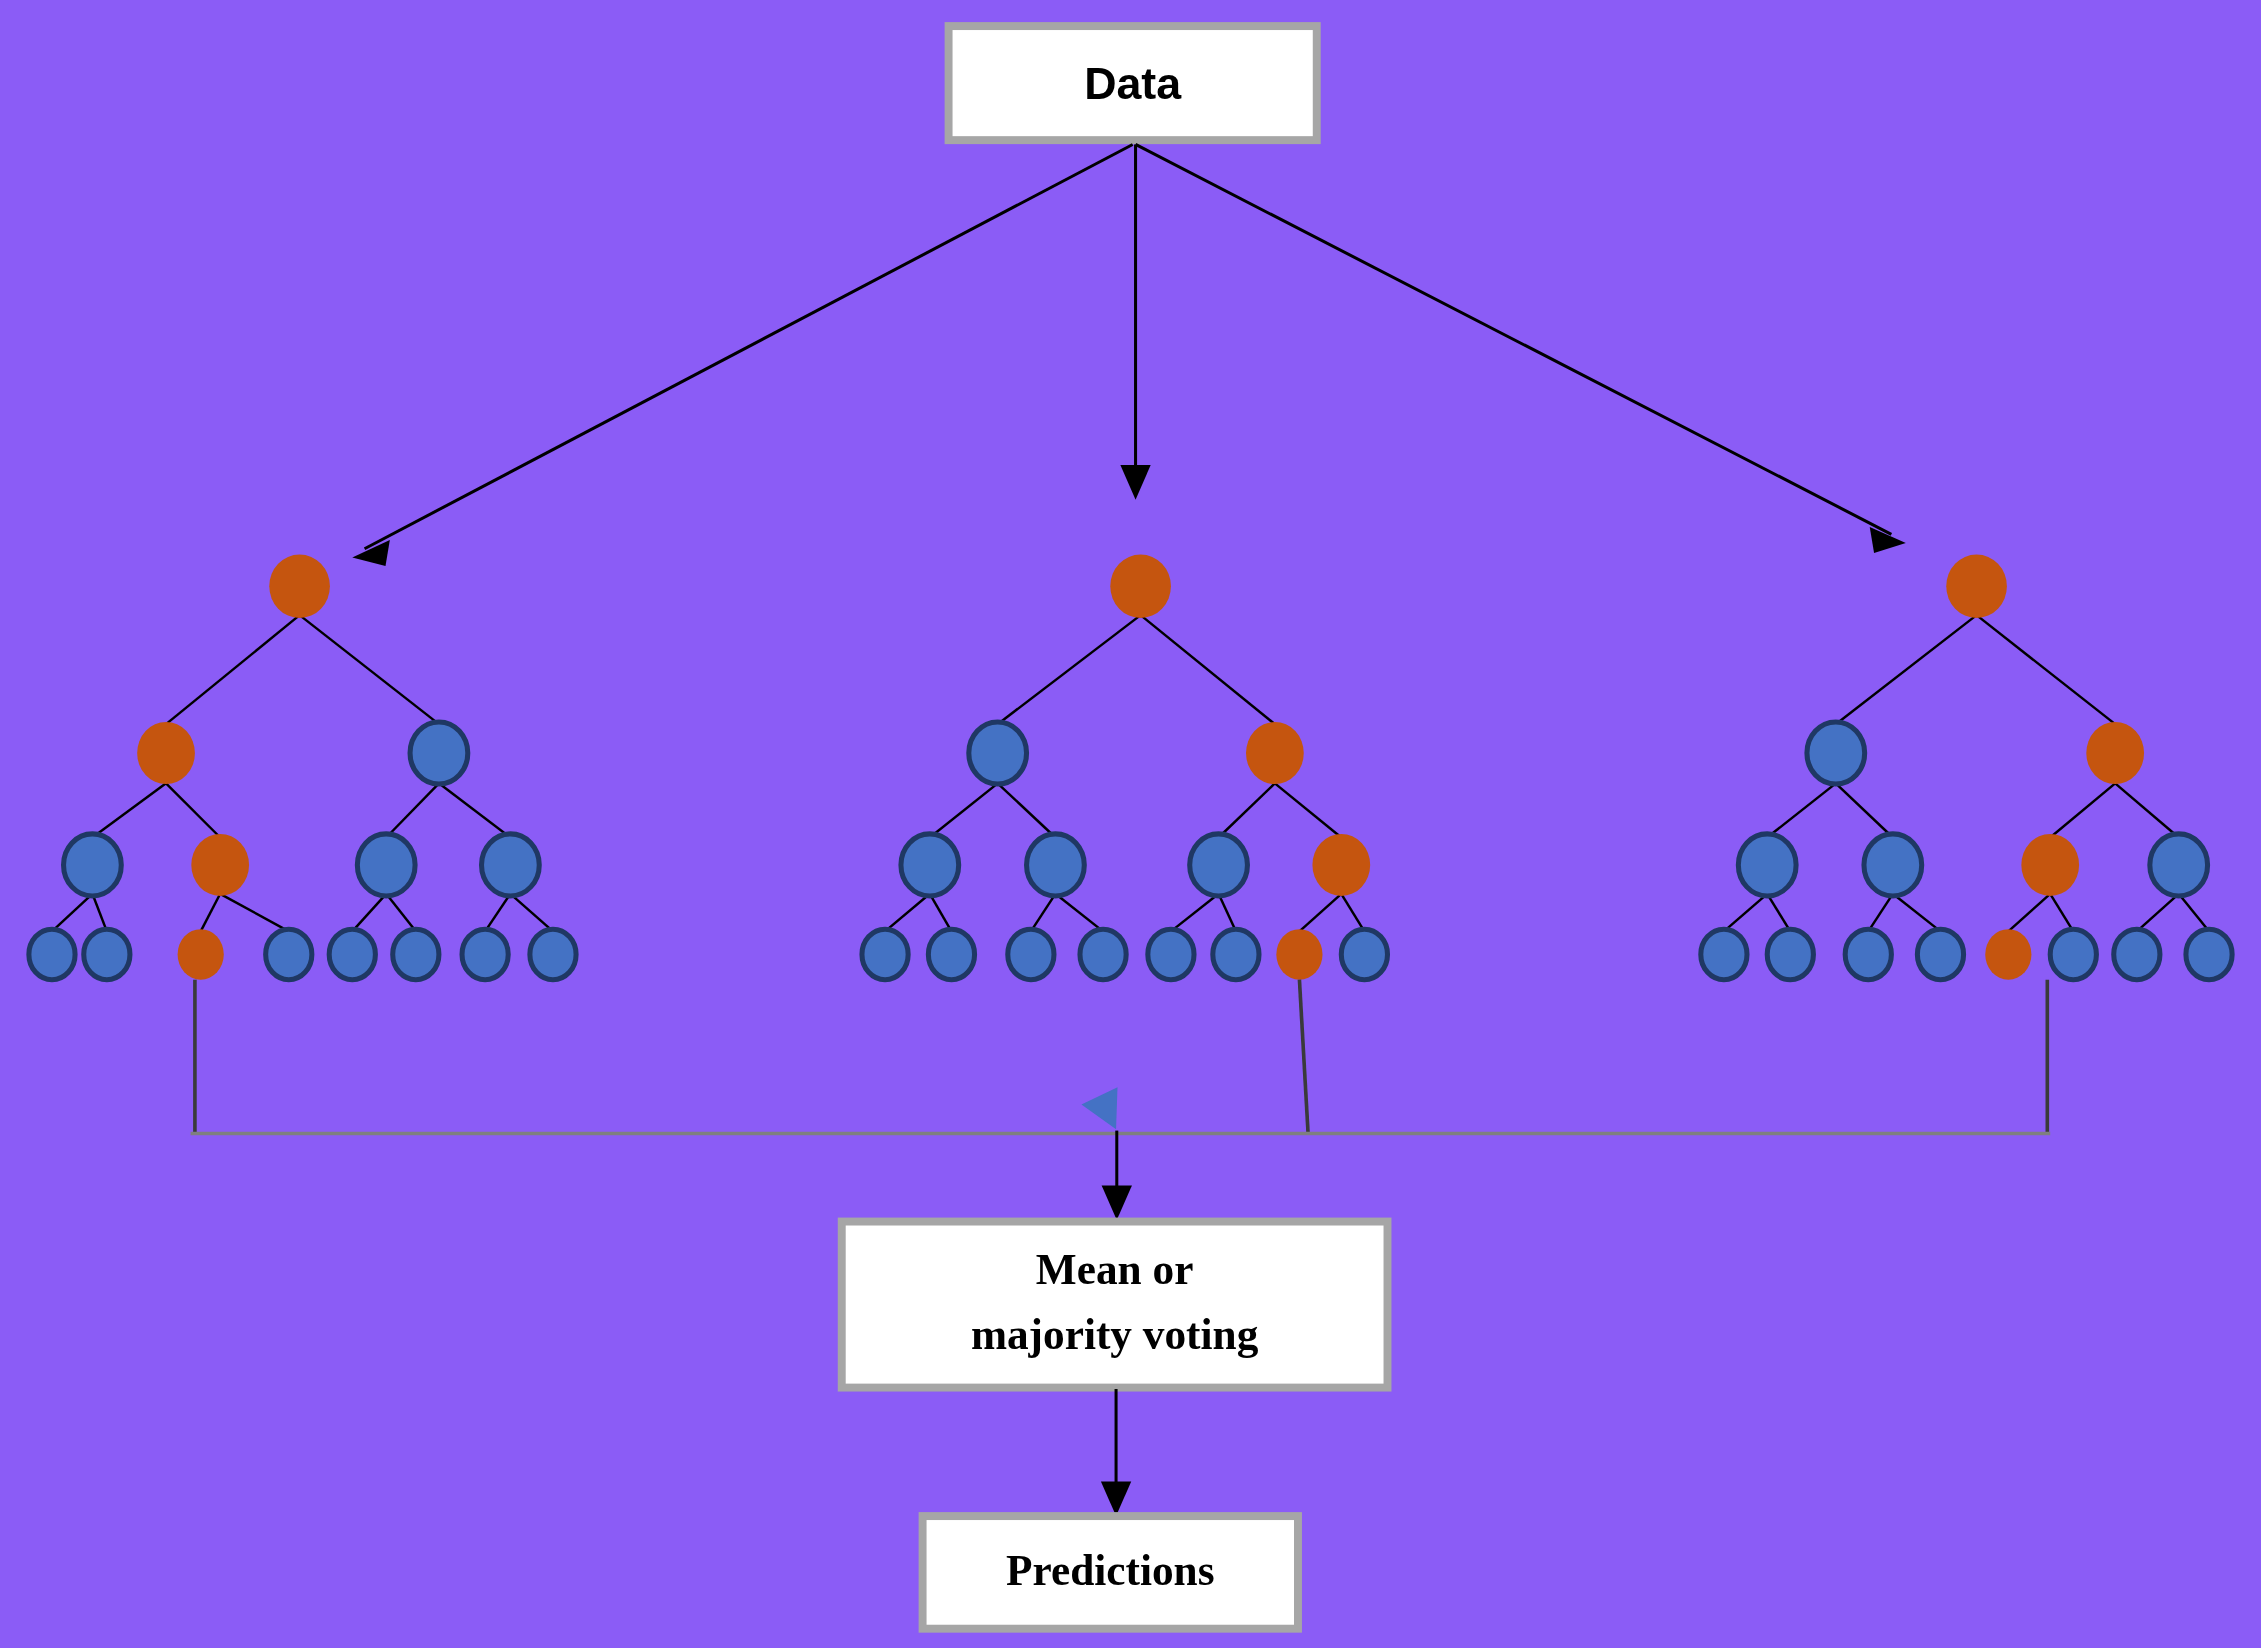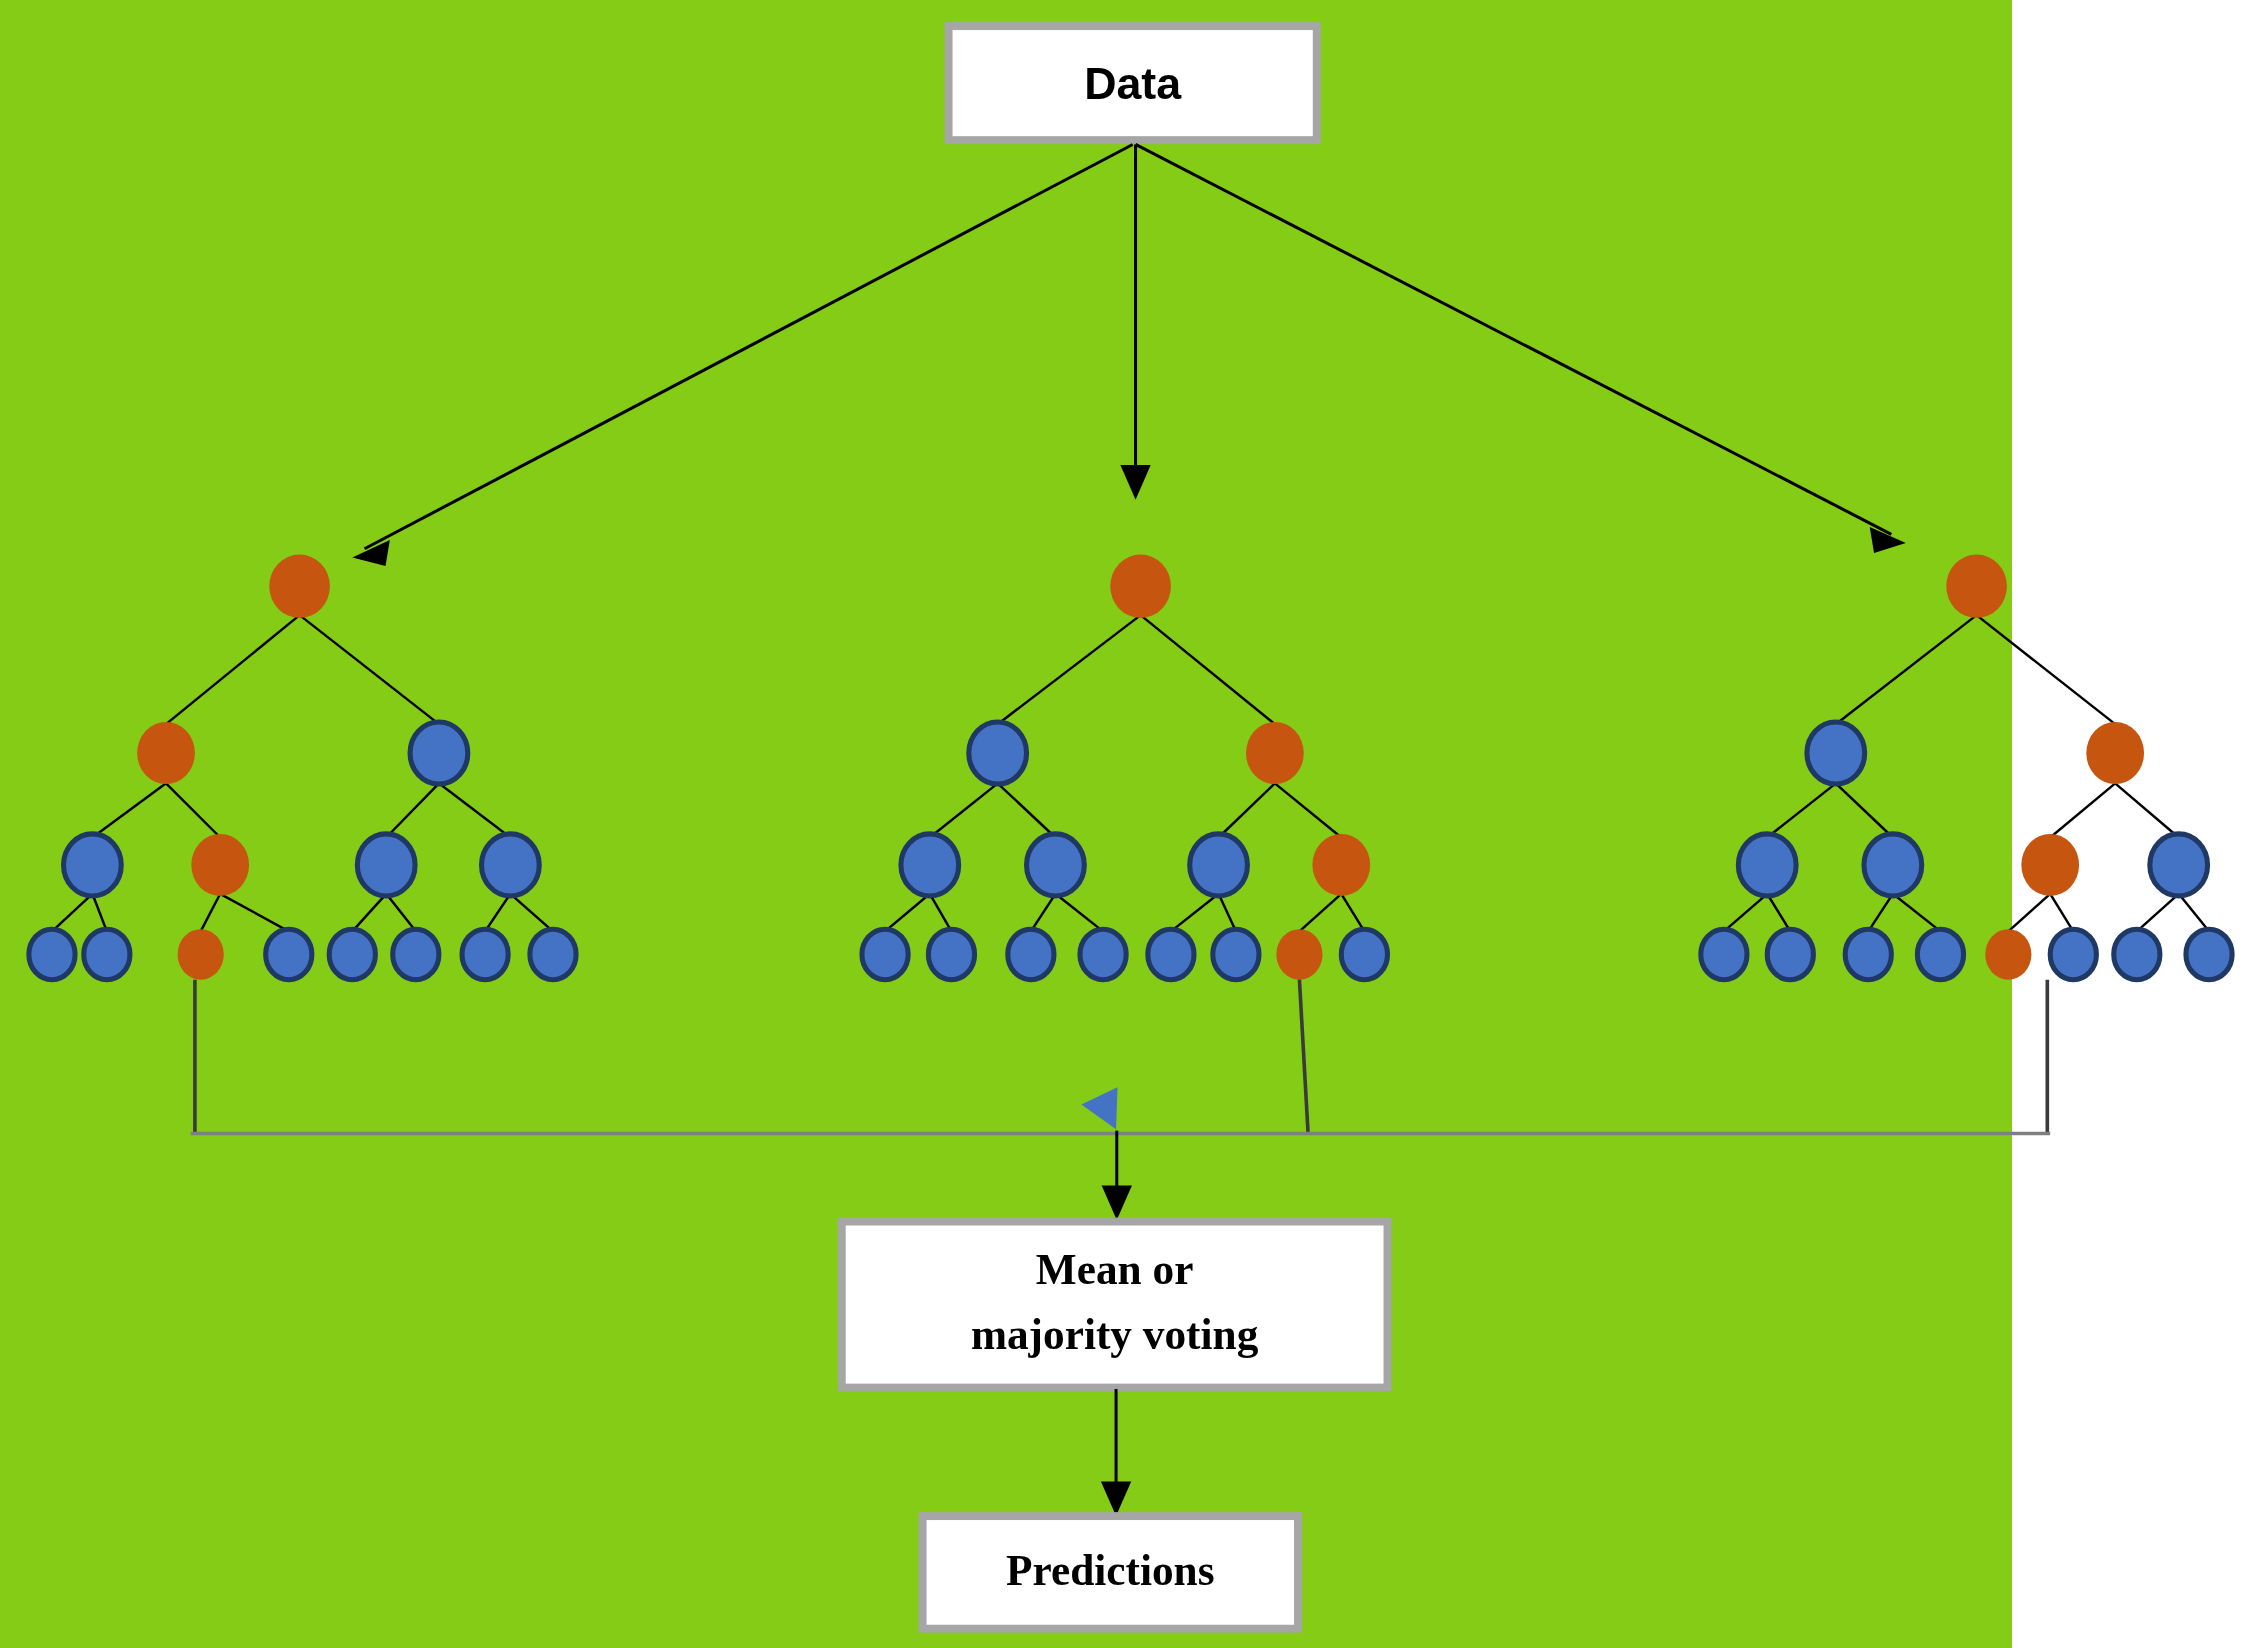--- a/index.html
+++ b/index.html
@@ -8,23 +8,23 @@
     background: #ffffff;
   }
   body {
     width: 2261px;
     height: 1649px;
     font-family: "Liberation Sans", sans-serif;
     overflow: hidden;
   }
   #diagram-root {
     position: relative;
-    width: 2012px;
+    width: 2261px;
     height: 1649px;
-    background: #84cc16;
+    background: #8b5cf6;
   }
   svg.canvas {
     position: absolute;
     left: 0;
     top: 0;
     width: 2261px;
     height: 1649px;
     display: block;
   }
   .box-rect {

